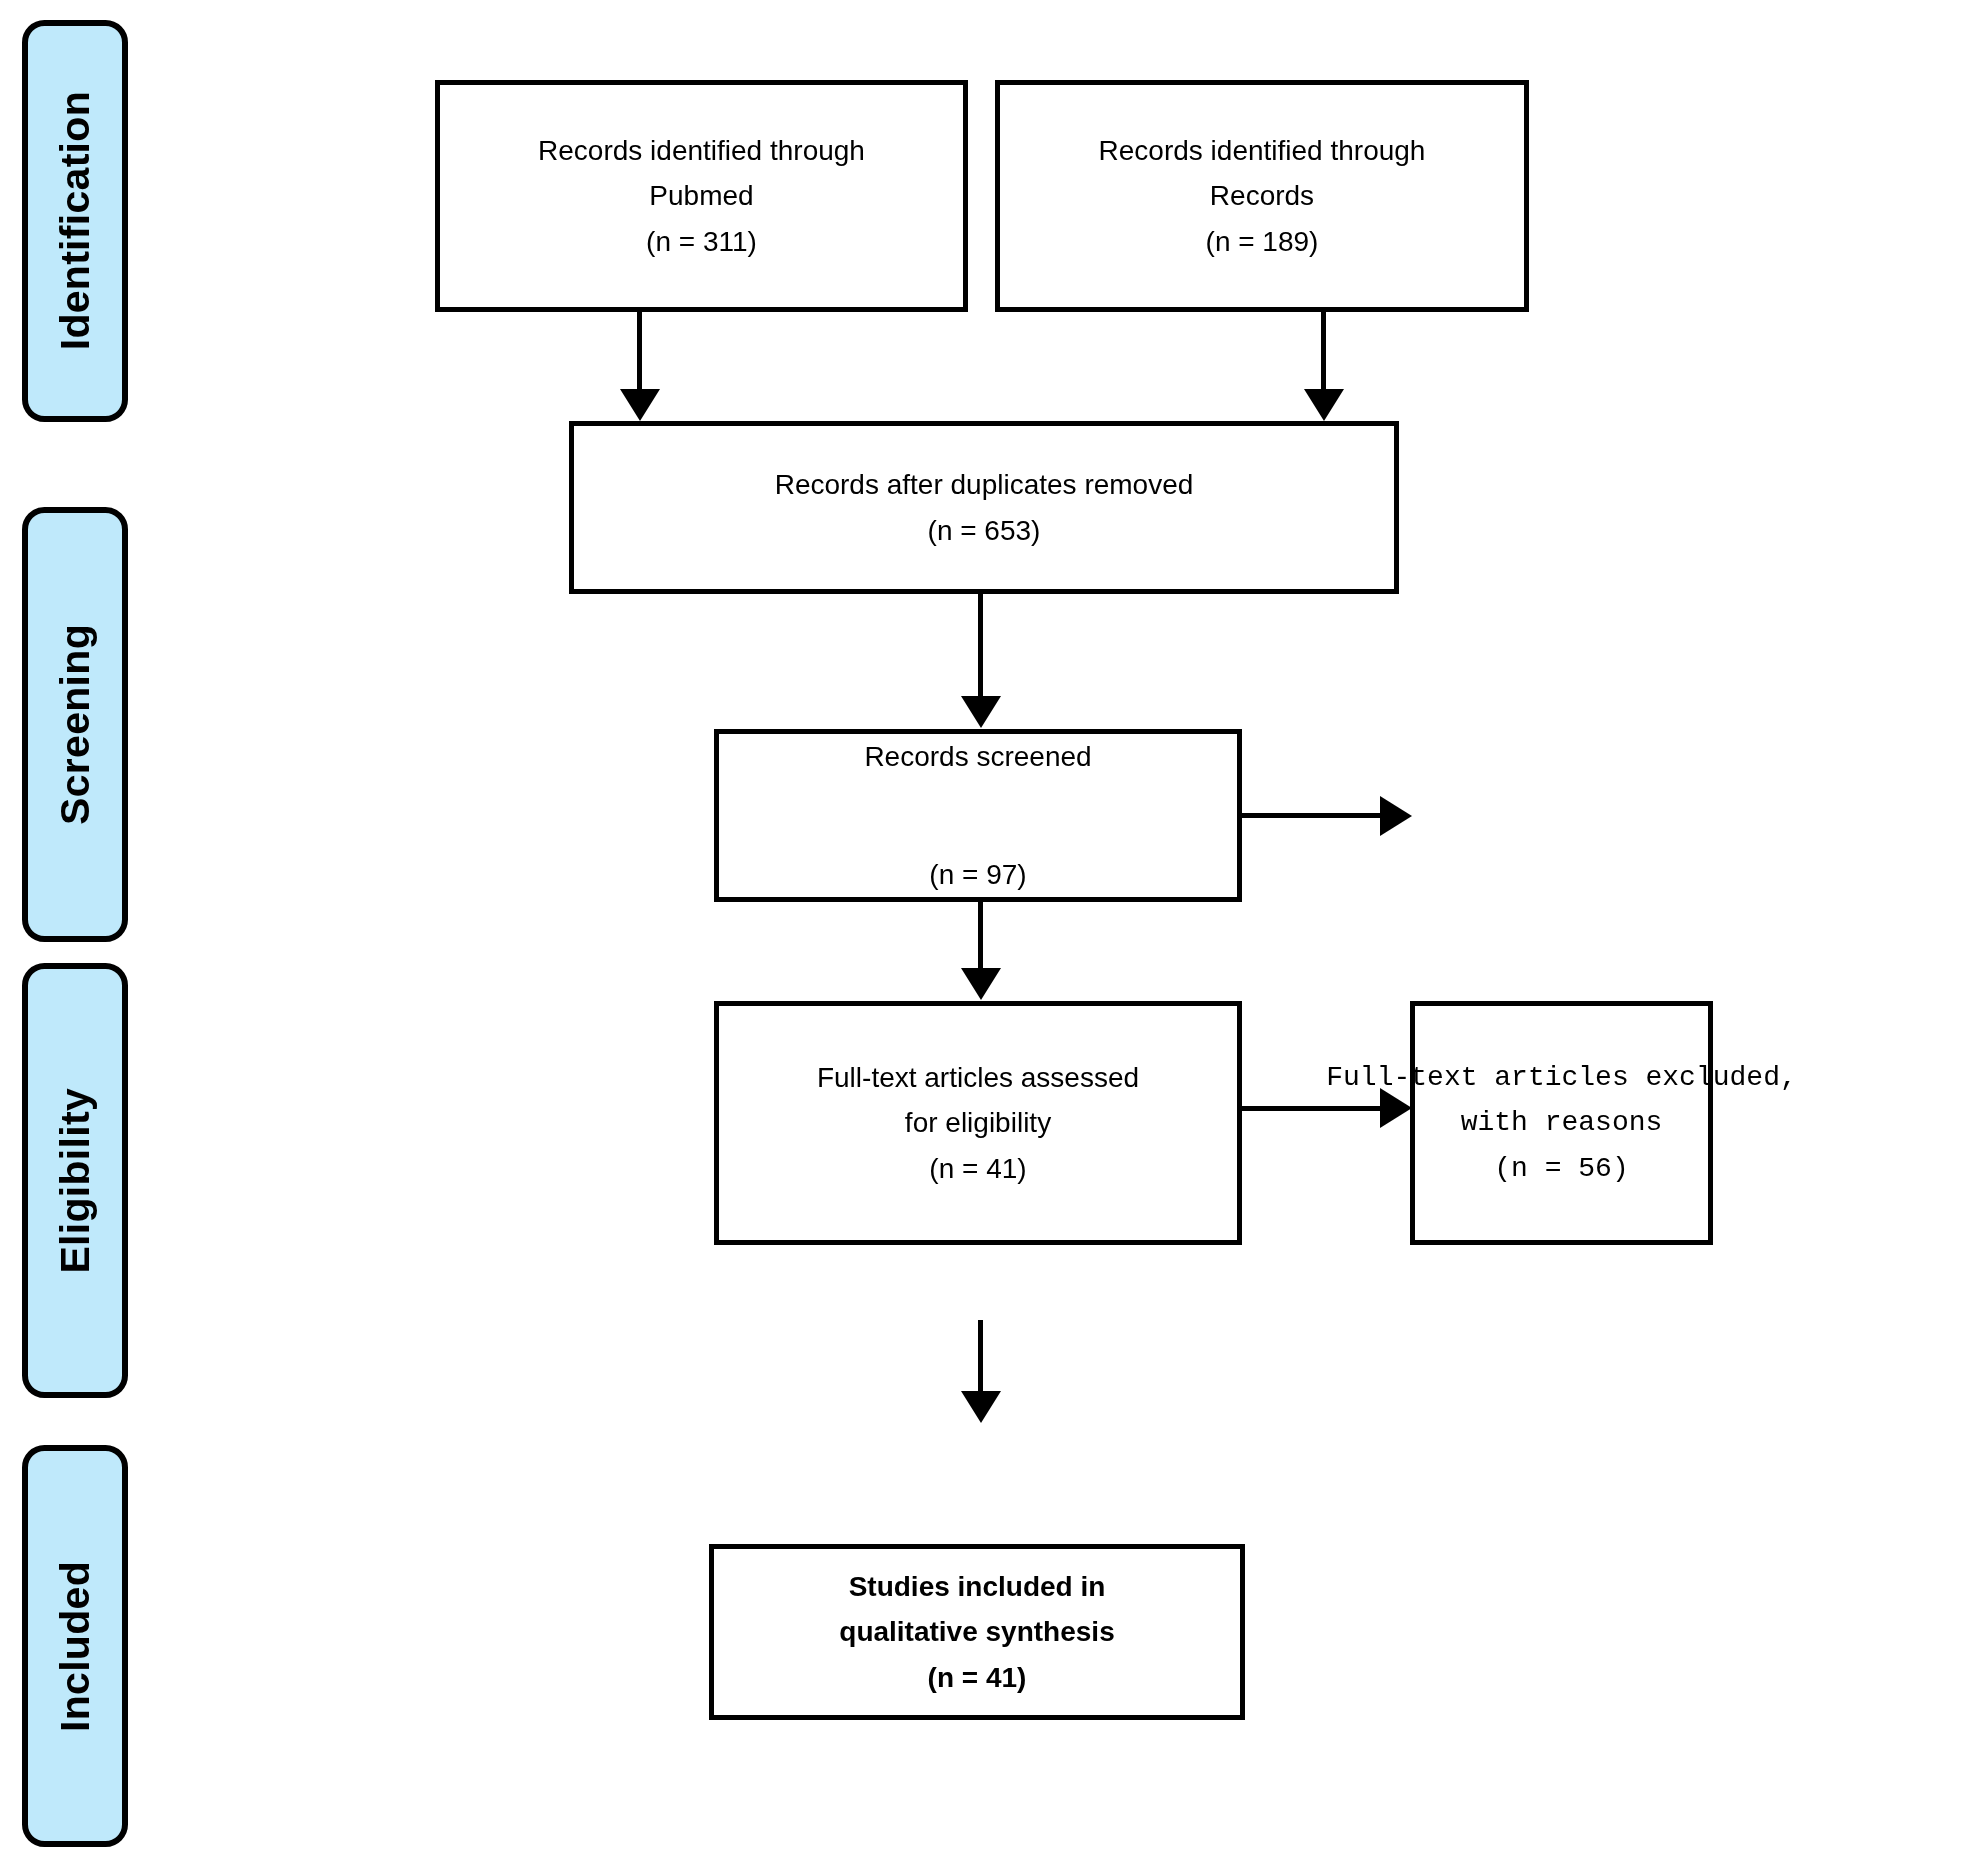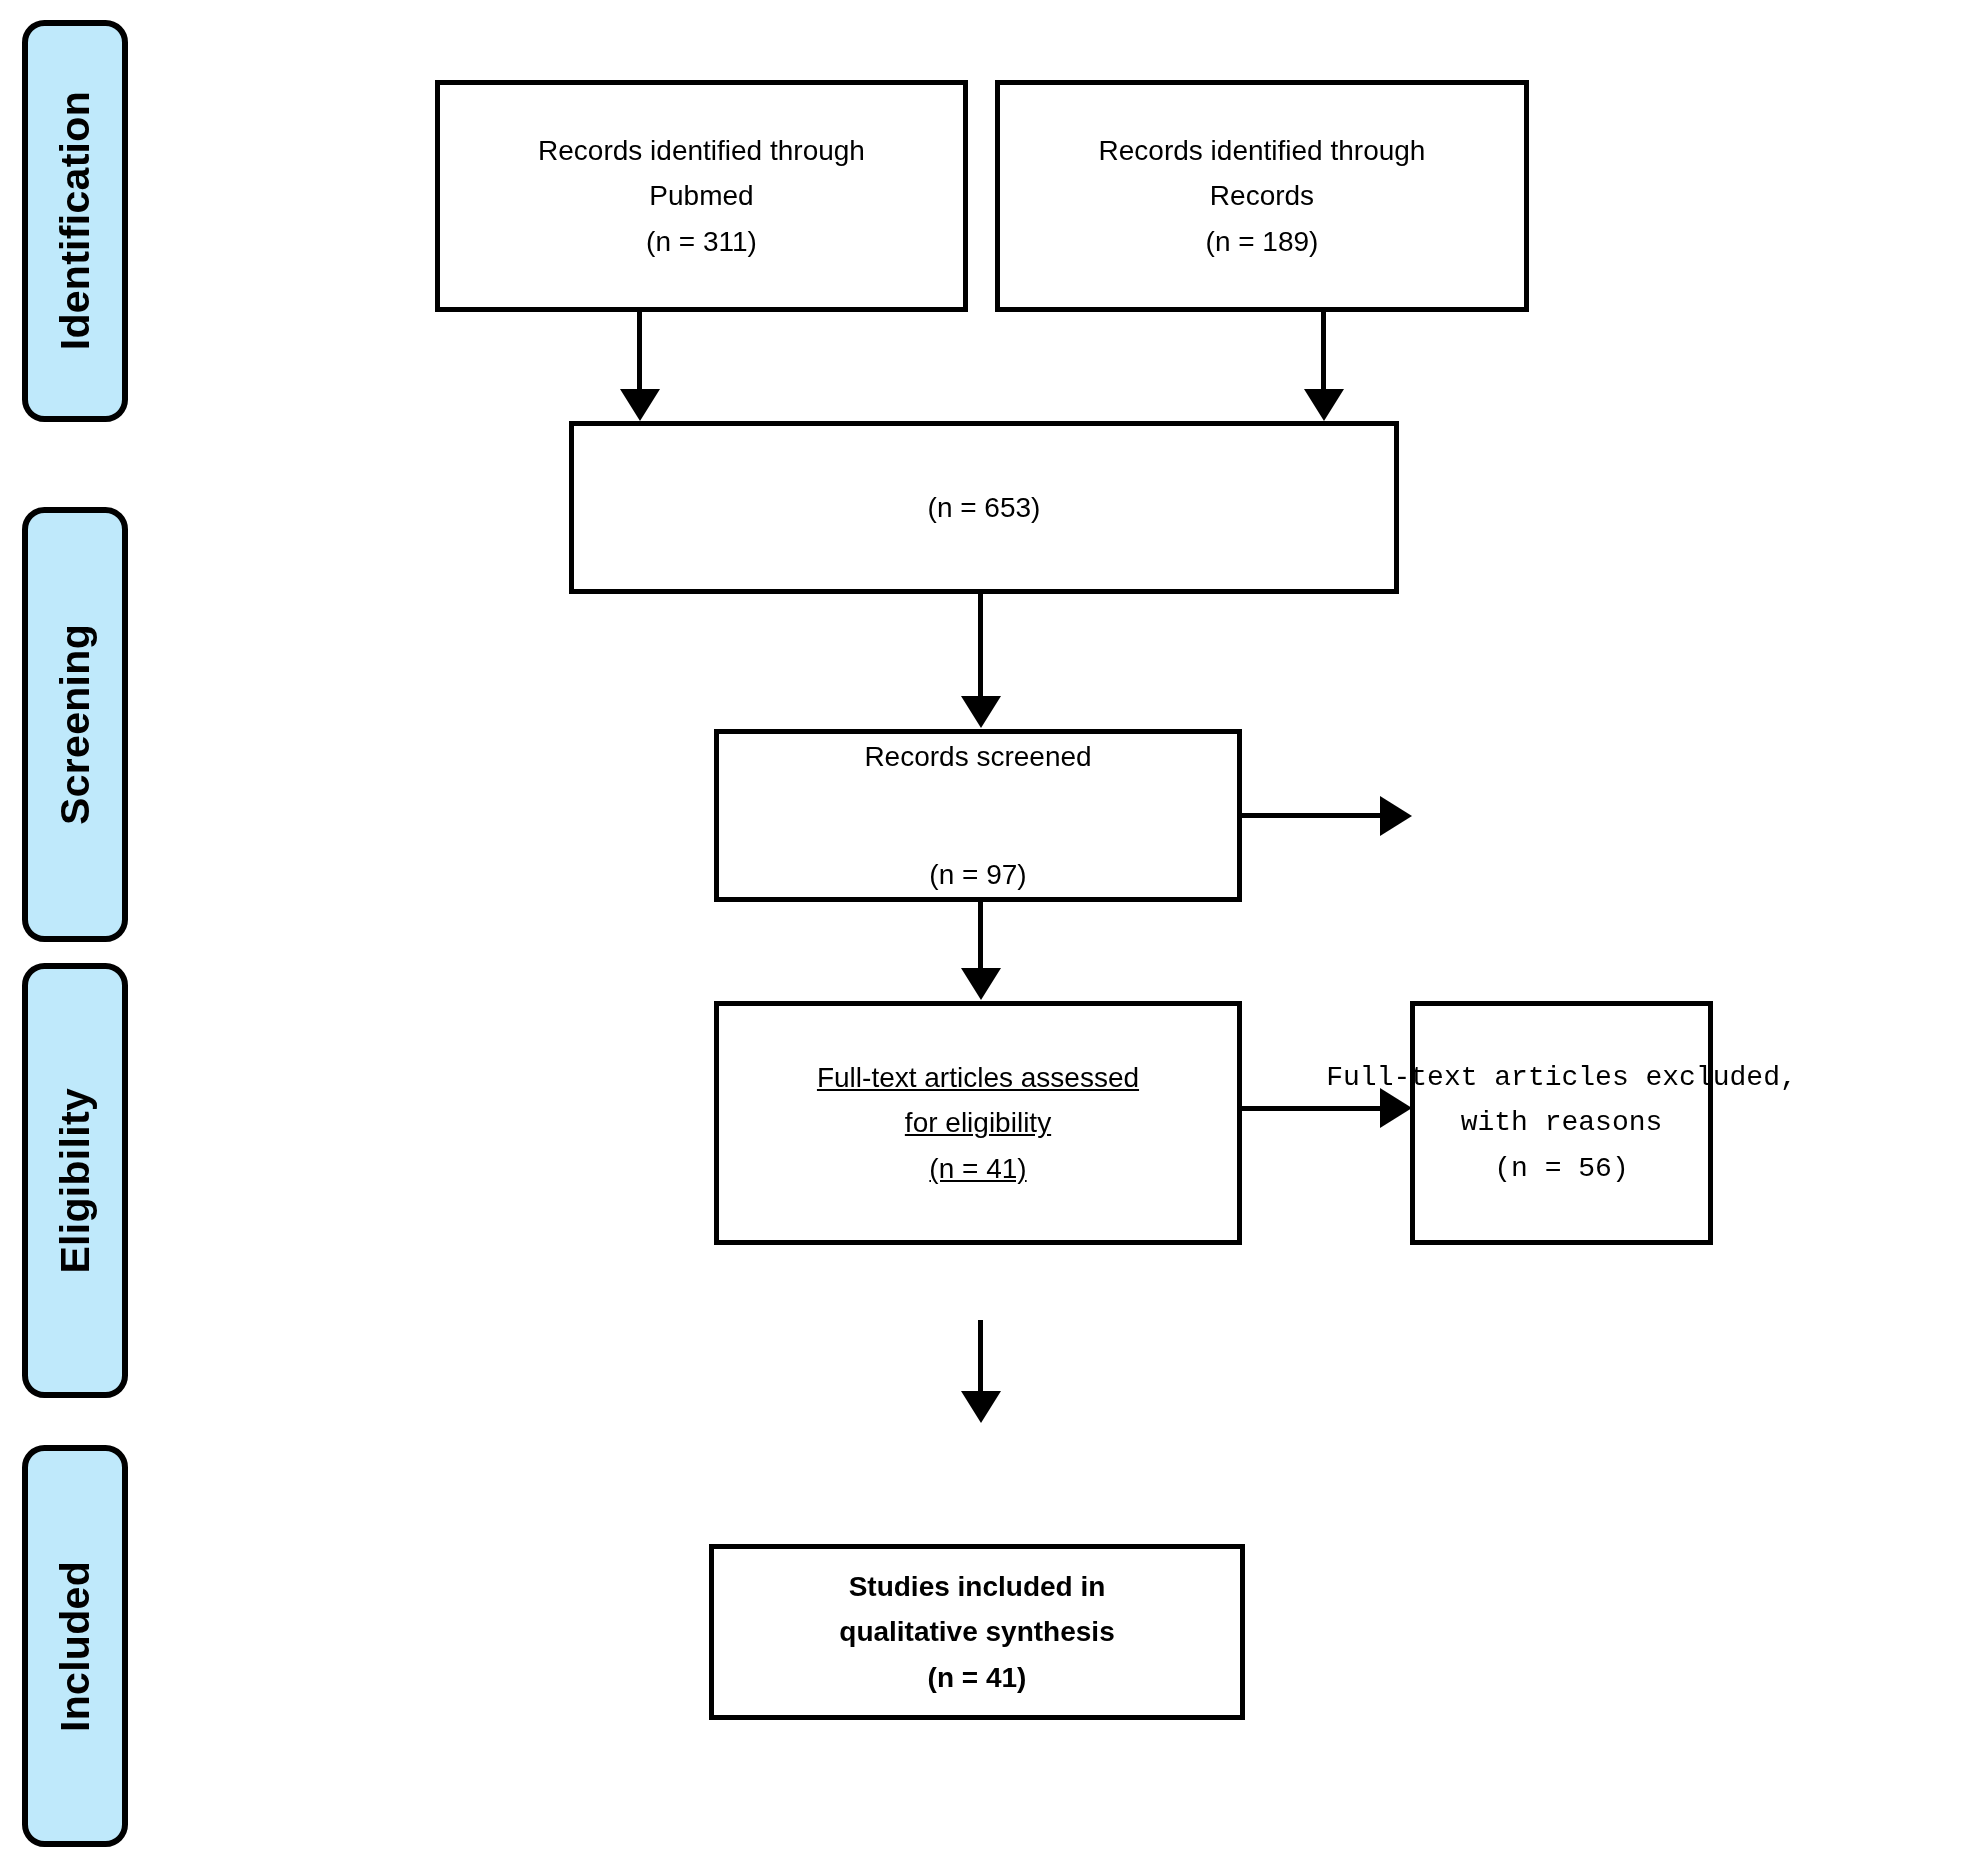--- a/index.html
+++ b/index.html
@@ -121,39 +121,40 @@
     <div class="line">(n = 189)</div>
   </div>
 
   <div class="conn-v" style="left:637px; top:311px; height:79px;"></div>
   <div class="arrow-down" style="left:620px; top:389px;"></div>
 
   <div class="conn-v" style="left:1321px; top:311px; height:79px;"></div>
   <div class="arrow-down" style="left:1304px; top:389px;"></div>
 
   <div class="flow-box" style="left:569px; top:421px; width:830px; height:173px;">
+    <div class="line">Records after duplicates removed</div>
     <div class="line">(n = 653)</div>
   </div>
 
   <div class="conn-v" style="left:978px; top:594px; height:104px;"></div>
   <div class="arrow-down" style="left:961px; top:696px;"></div>
 
   <div class="flow-box" style="left:714px; top:729px; width:528px; height:173px;justify-content:space-between;">
     <div class="line">Records screened</div>
     <div class="line">(n = 97)</div>
   </div>
 
 
   <div class="conn-h" style="left:1242px; top:813px; width:140px;"></div>
   <div class="arrow-right" style="left:1380px; top:796px;"></div>
 
   <div class="conn-v" style="left:978px; top:902px; width:5.3px; height:68px;"></div>
   <div class="arrow-down" style="left:961px; top:968px;"></div>
 
-  <div class="flow-box" style="left:714px; top:1001px; width:528px; height:244px;text-decoration:underline;">
+  <div class="flow-box" style="left:714px; top:1001px; width:528px; height:244px;">
     <div class="line">Full-text articles assessed</div>
     <div class="line">for eligibility</div>
     <div class="line">(n = 41)</div>
   </div>
 
   <div class="flow-box" style="left:1410px; top:1001px; width:303px; height:244px;font-family:Liberation Mono, monospace;">
     <div class="line">Full-text articles excluded,</div>
     <div class="line">with reasons</div>
     <div class="line">(n = 56)</div>
   </div>

